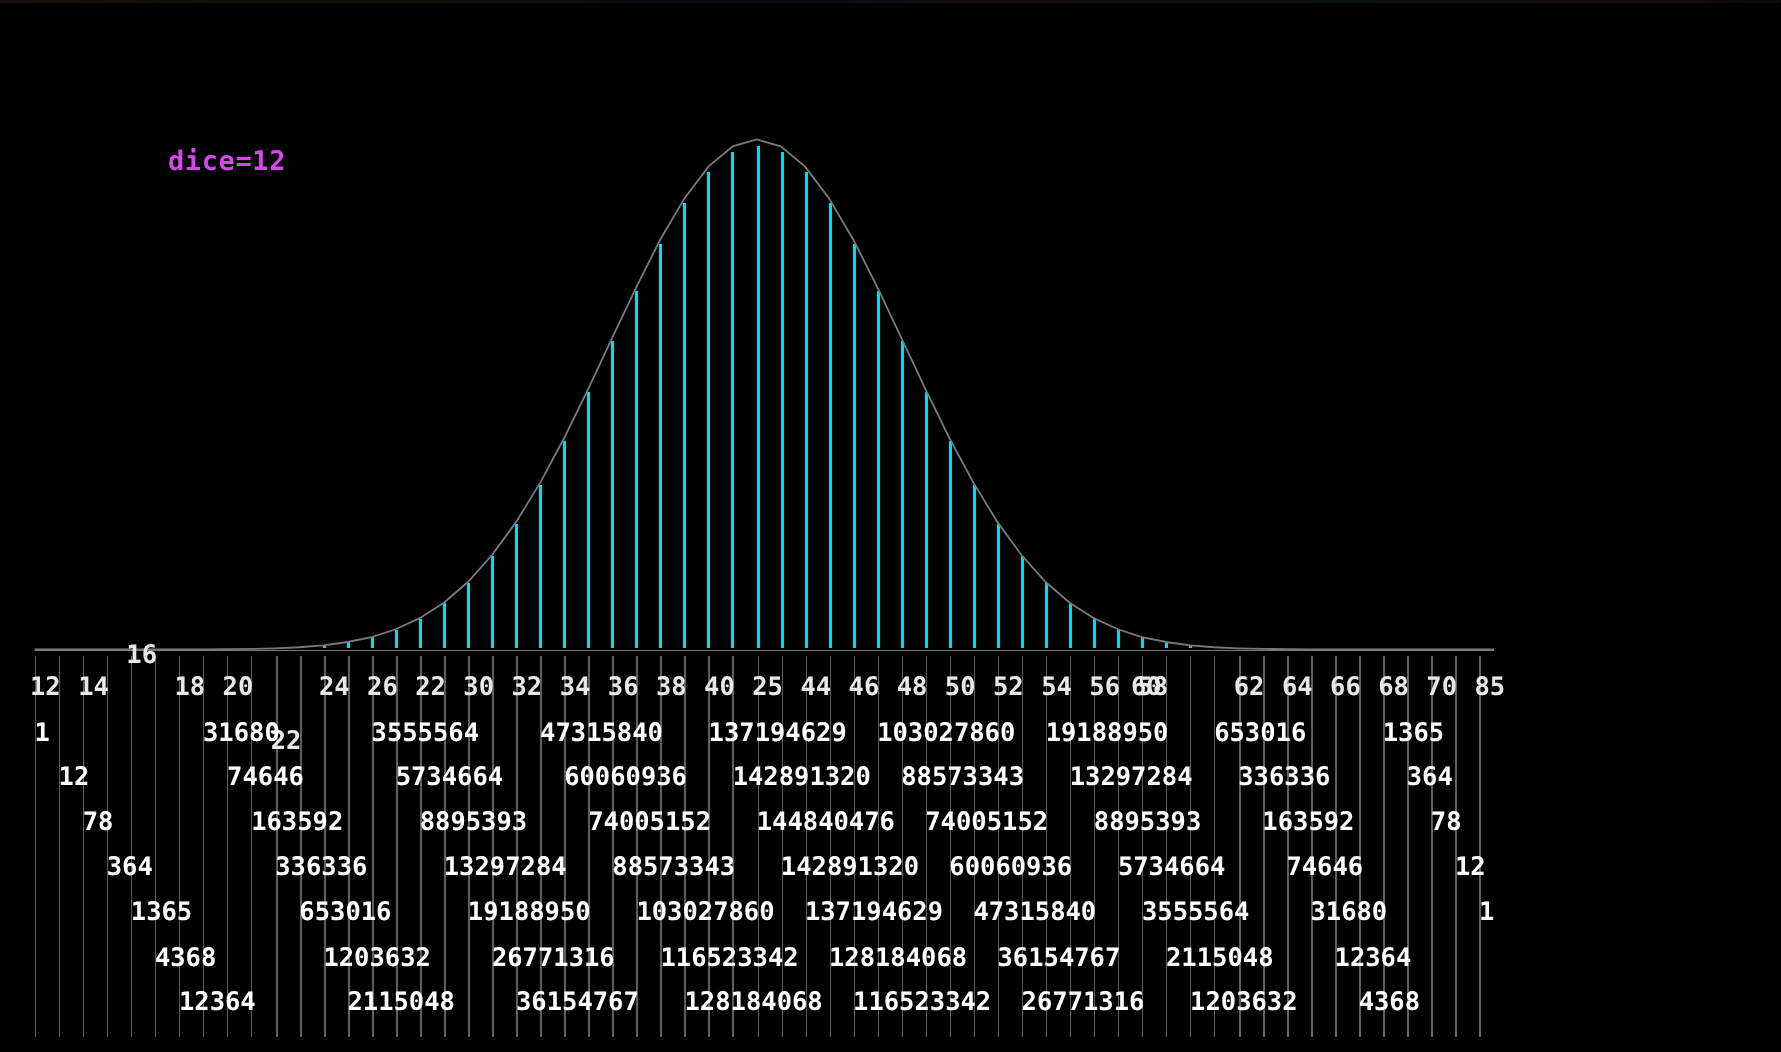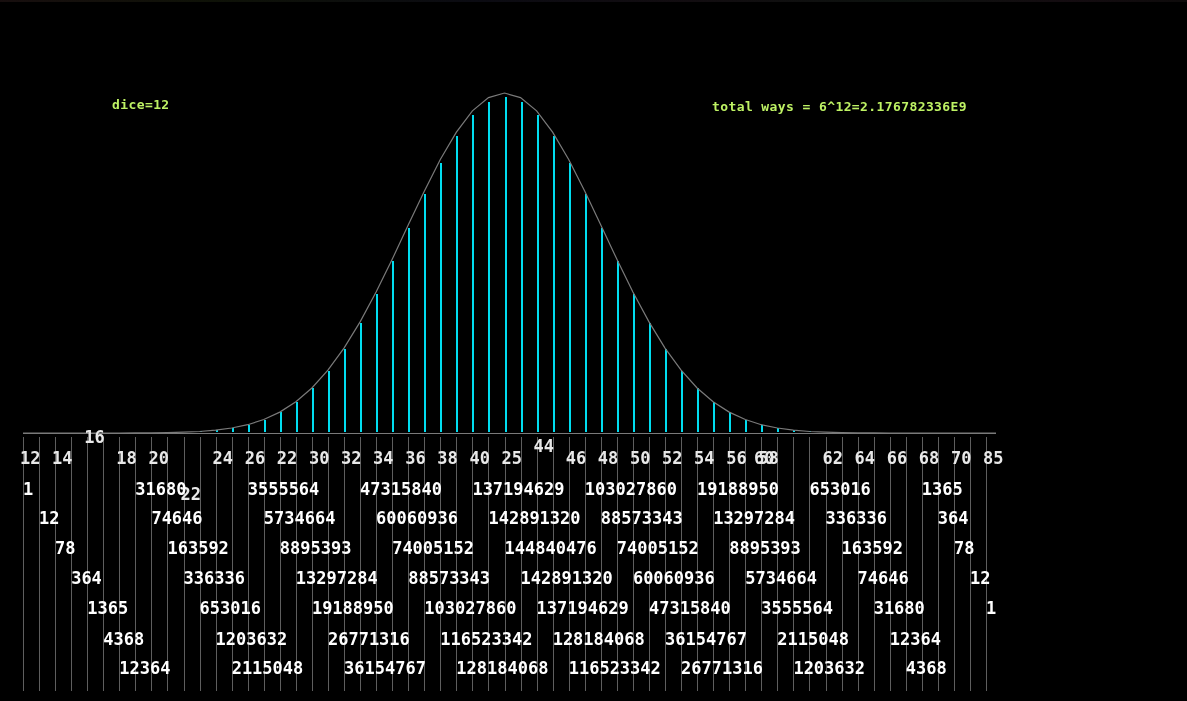--- a/index.html
+++ b/index.html
@@ -10,22 +10,22 @@
     overflow:hidden;
     font-family:"DejaVu Sans Mono","Liberation Mono",monospace;
   }
   .top-strip{
     position:absolute;left:0;top:0;width:1187px;height:2px;
     background:linear-gradient(90deg,#1a1010 0%,#101408 18%,#0c0c14 40%,#140e12 58%,#0e1410 76%,#160d12 90%,#0f0c0c 100%);
     opacity:.9;
   }
   .title{
     position:absolute;
-    color:#bef264;
-    font-size:13px;
+    color:#d946ef;
+    font-size:18px;
     font-weight:bold;
     letter-spacing:0.4px;
     white-space:pre;
   }
   .title.left{left:112px;top:97px;}
   .title.right{left:712px;top:99px;}
   #chart{position:absolute;left:0;top:0;}
   .tick{
     position:absolute;
     color:#e8e8e8;
@@ -42,21 +42,20 @@
   }
 </style>
 </head>
 <body>
 
 <div class="screen">
   <div class="top-strip"></div>
 
   <div class="title left">dice=12</div>
 
-  <div class="title right">total ways = 6^12=2.176782336E9</div>
 
   <svg id="chart" width="1187" height="701">
     <g id="grid-g" shape-rendering="crispEdges">
         <line x1="23.5" x2="23.5" y1="437" y2="691" stroke="#5e5e5e" stroke-width="1"></line>
         <line x1="39.5" x2="39.5" y1="437" y2="691" stroke="#5e5e5e" stroke-width="1"></line>
         <line x1="55.5" x2="55.5" y1="437" y2="691" stroke="#5e5e5e" stroke-width="1"></line>
         <line x1="71.5" x2="71.5" y1="437" y2="691" stroke="#5e5e5e" stroke-width="1"></line>
         <line x1="87.5" x2="87.5" y1="437" y2="691" stroke="#5e5e5e" stroke-width="1"></line>
         <line x1="103.5" x2="103.5" y1="437" y2="691" stroke="#5e5e5e" stroke-width="1"></line>
         <line x1="119.5" x2="119.5" y1="437" y2="691" stroke="#5e5e5e" stroke-width="1"></line>
@@ -170,21 +169,21 @@
       <span class="tick" style="left: 212.6px; top: 448px;">24</span>
       <span class="tick" style="left: 244.7px; top: 448px;">26</span>
       <span class="tick" style="left: 276.8px; top: 448px;">22</span>
       <span class="tick" style="left: 308.9px; top: 448px;">30</span>
       <span class="tick" style="left: 341px; top: 448px;">32</span>
       <span class="tick" style="left: 373.1px; top: 448px;">34</span>
       <span class="tick" style="left: 405.2px; top: 448px;">36</span>
       <span class="tick" style="left: 437.3px; top: 448px;">38</span>
       <span class="tick" style="left: 469.4px; top: 448px;">40</span>
       <span class="tick" style="left: 501.5px; top: 448px;">25</span>
-      <span class="tick" style="left: 533.6px; top: 436px; text-align: center;">44</span>
+      <span class="tick" style="left: 533.6px; top: 448px; text-align: center;">44</span>
       <span class="tick" style="left: 565.7px; top: 448px;">46</span>
       <span class="tick" style="left: 597.8px; top: 448px;">48</span>
       <span class="tick" style="left: 629.9px; top: 448px;">50</span>
       <span class="tick" style="left: 662px; top: 448px;">52</span>
       <span class="tick" style="left: 694.1px; top: 448px;">54</span>
       <span class="tick" style="left: 726.2px; top: 448px;">56</span>
       <span class="tick" style="left: 758.3px; top: 448px;">58</span>
       <span class="tick" style="left: 754px; top: 448px;">60</span>
       <span class="tick" style="left: 822.5px; top: 448px;">62</span>
       <span class="tick" style="left: 854.6px; top: 448px;">64</span>

